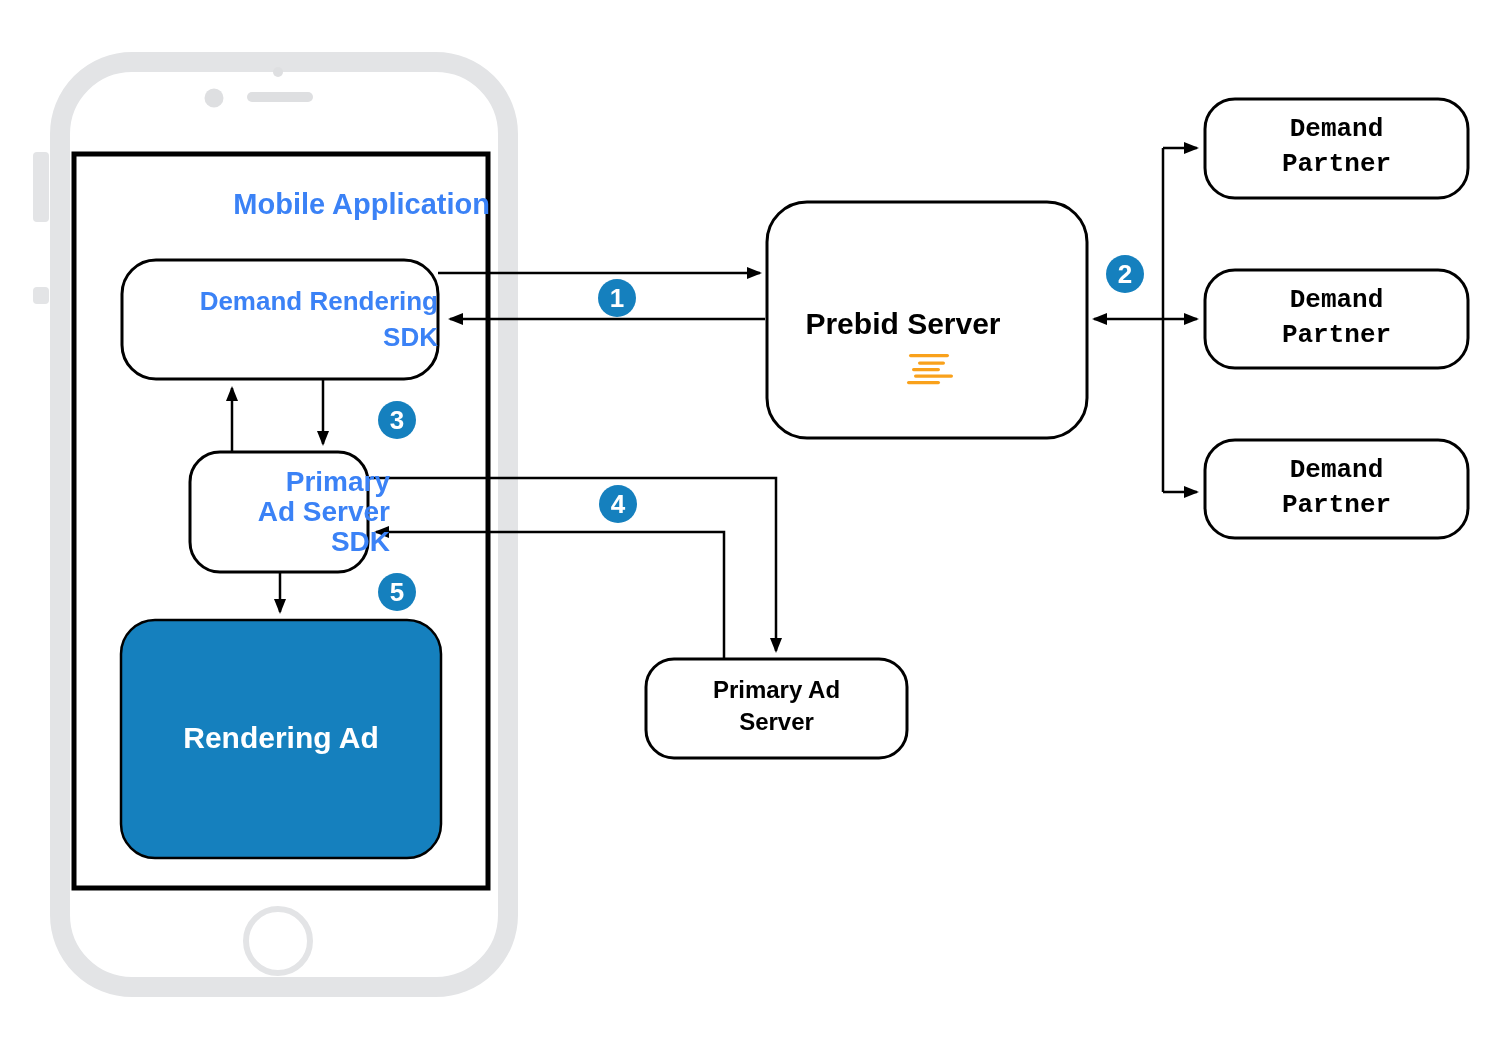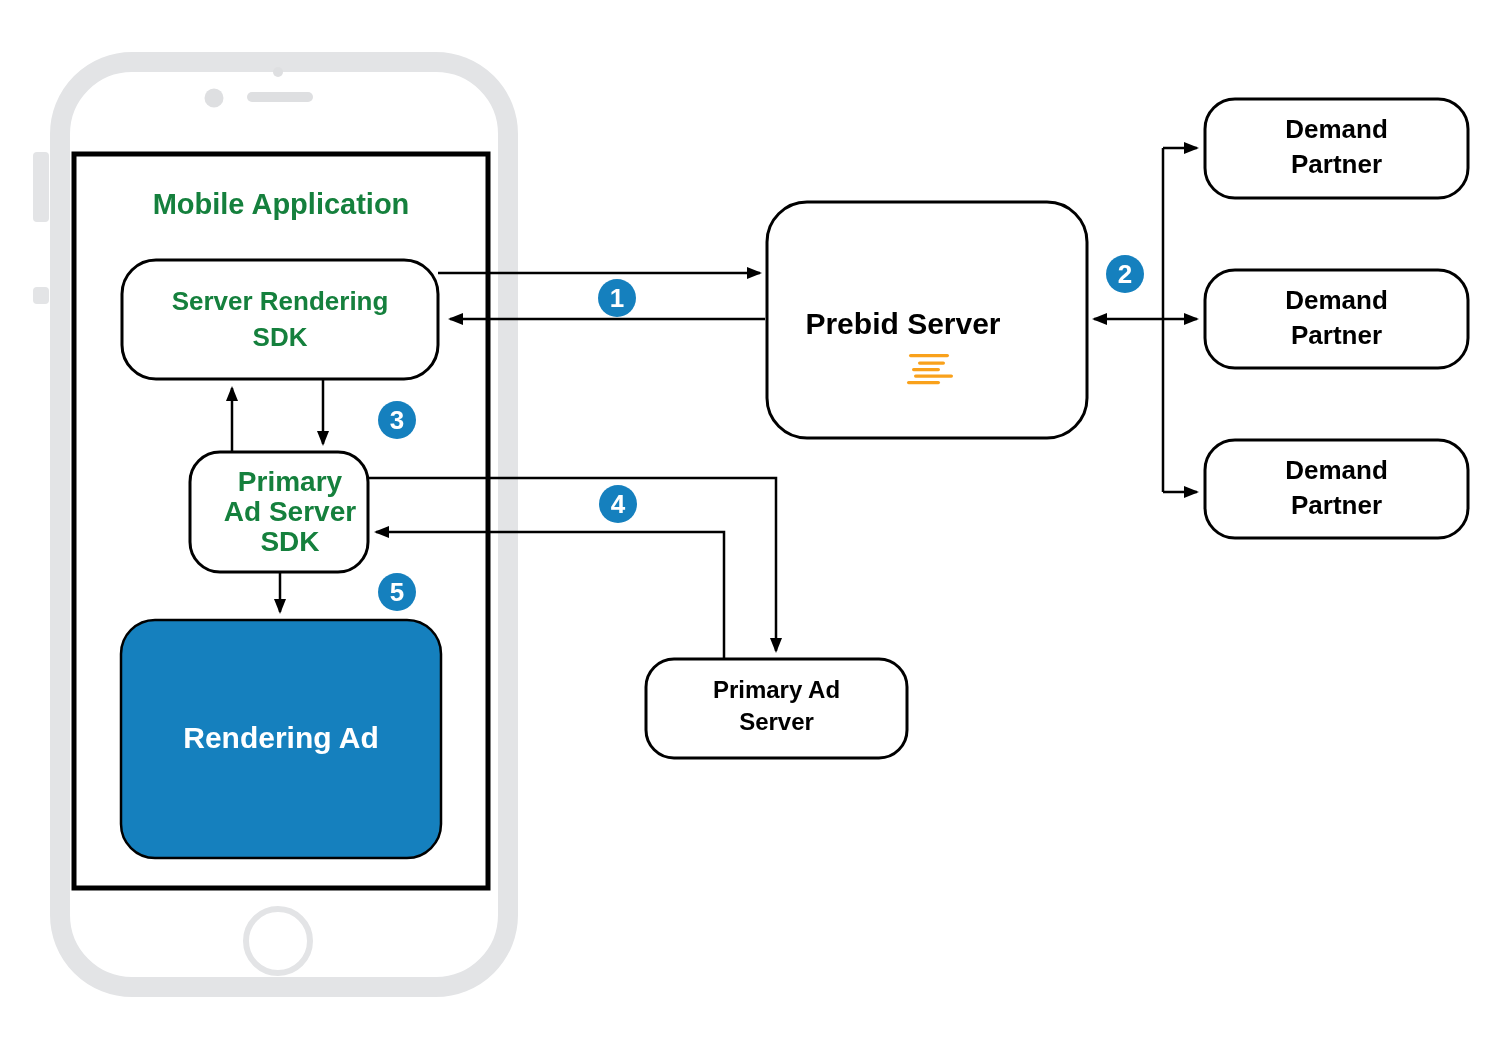--- a/index.html
+++ b/index.html
@@ -20,21 +20,21 @@
     left: 0;
     top: 0;
   }
   .label {
     position: absolute;
     text-align: center;
     font-weight: bold;
     white-space: pre-line;
     color: #000000;
   }
-  .label.blue { color: #15803d; }
+  .label.blue { color: #3b82f6; text-align: right; }
   .label.white { color: #ffffff; }
 
   .app-title {
     left: 72px; top: 188px; width: 418px;
     font-size: 29px;
   }
   .prebid-rendering-sdk-label {
     left: 122px; top: 283px; width: 316px;
     font-size: 26px; line-height: 36px;
   }
@@ -49,21 +49,21 @@
   .prebid-server-label {
     left: 767px; top: 307px; width: 272px;
     font-size: 30px;
   }
   .primary-ad-server-label {
     left: 646px; top: 674px; width: 261px;
     font-size: 24px; line-height: 32px;
   }
   .dp-label {
     left: 1205px; width: 263px;
-    font-size: 26px; line-height: 35px;
+    font-size: 26px; line-height: 35px; font-family: Liberation Mono, monospace;
   }
   .dp-1 { top: 112px; }
   .dp-2 { top: 283px; }
   .dp-3 { top: 453px; }
 
   .step-circle {
     position: absolute;
     width: 38px; height: 38px;
     border-radius: 50%;
     background: #1580BE;
@@ -137,21 +137,21 @@
 
       <polyline points="368,478 776,478 776,651" marker-end="url(#ah)"></polyline>
       <polyline points="724,659 724,532 376,532" marker-end="url(#ah)"></polyline>
 
       <polyline points="280,572 280,612" marker-end="url(#ah)"></polyline>
     </g>
   </svg>
 
   <div class="label blue app-title">Mobile Application</div>
 
-  <div class="label blue prebid-rendering-sdk-label">Server Rendering
+  <div class="label blue prebid-rendering-sdk-label">Demand Rendering
 SDK</div>
 
   <div class="label blue primary-ad-server-sdk-label">Primary
 Ad Server
 SDK</div>
 
   <div class="label white rendered-ad-label">Rendering Ad</div>
 
   <div class="label prebid-server-label">Prebid Server</div>
 

